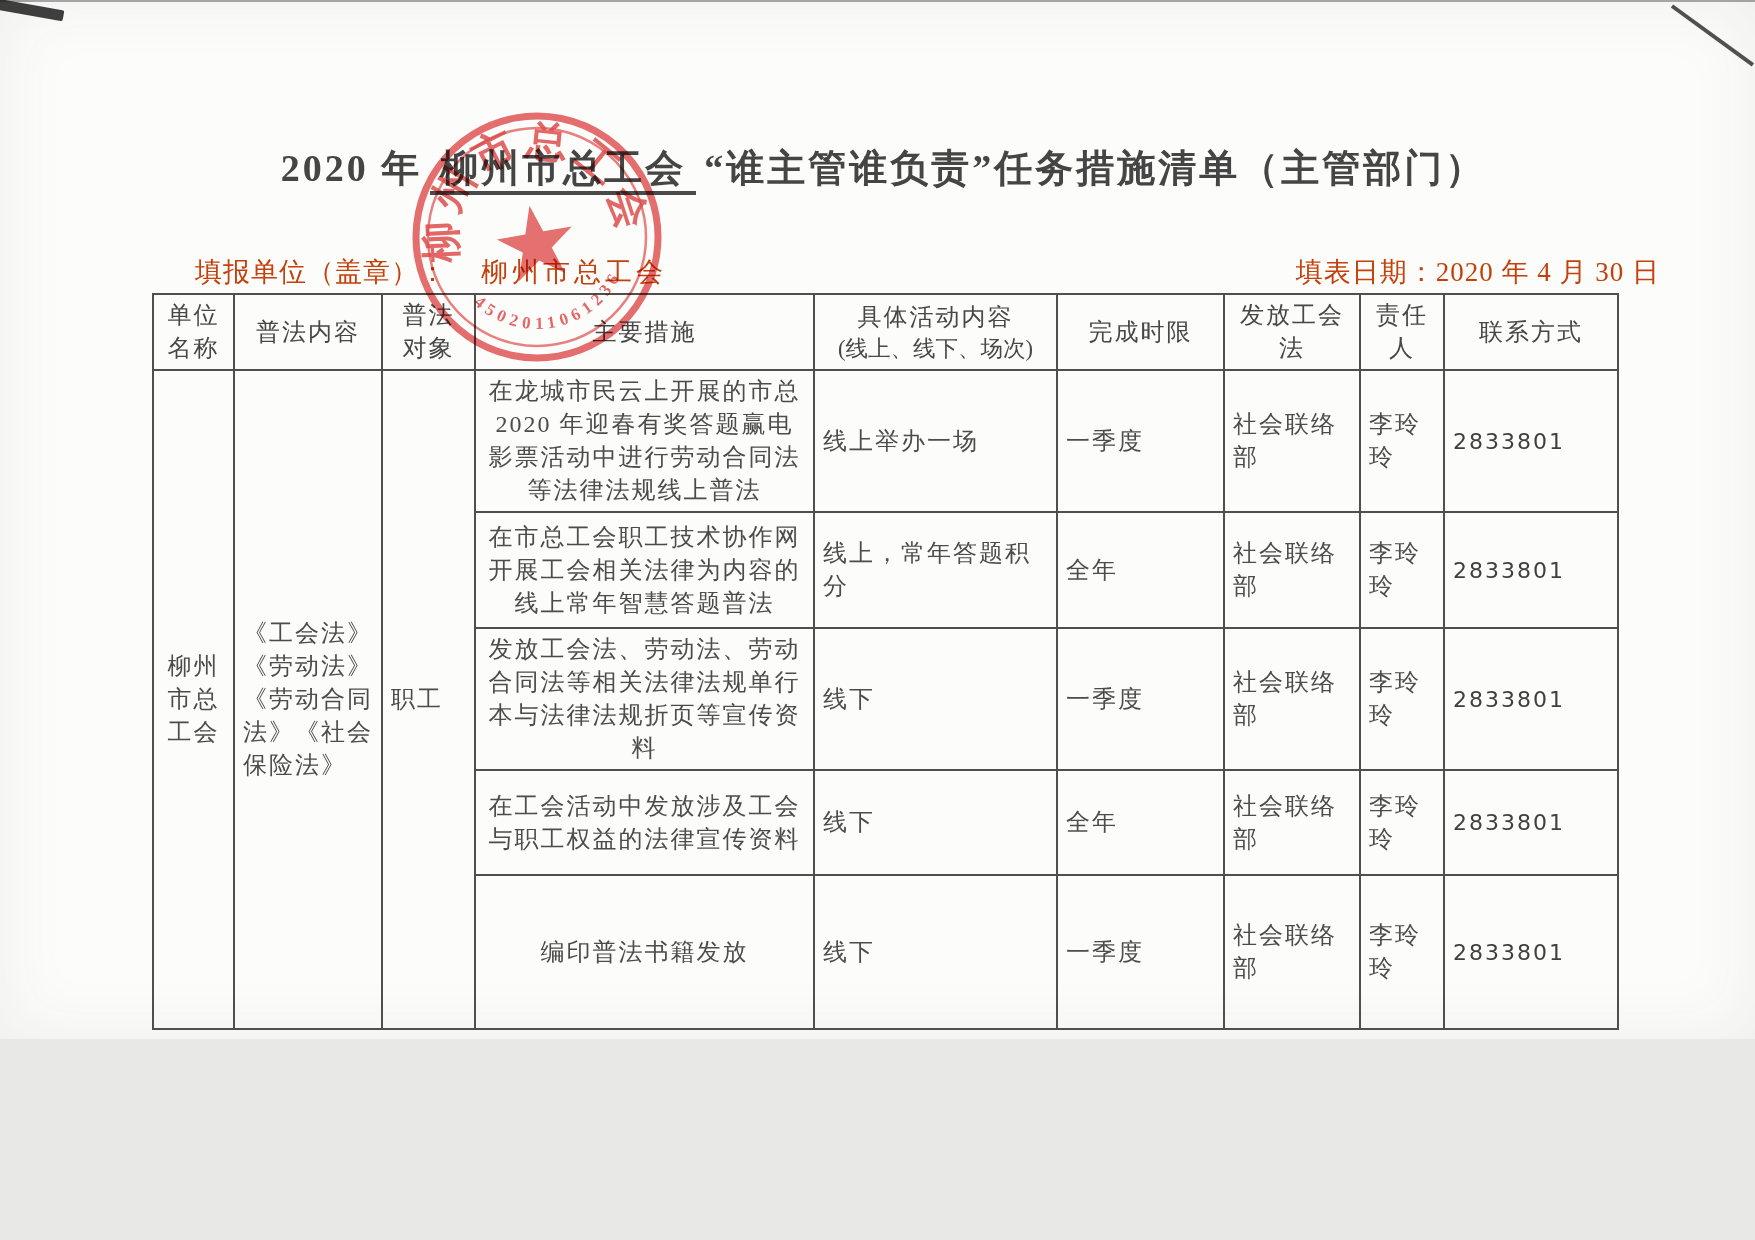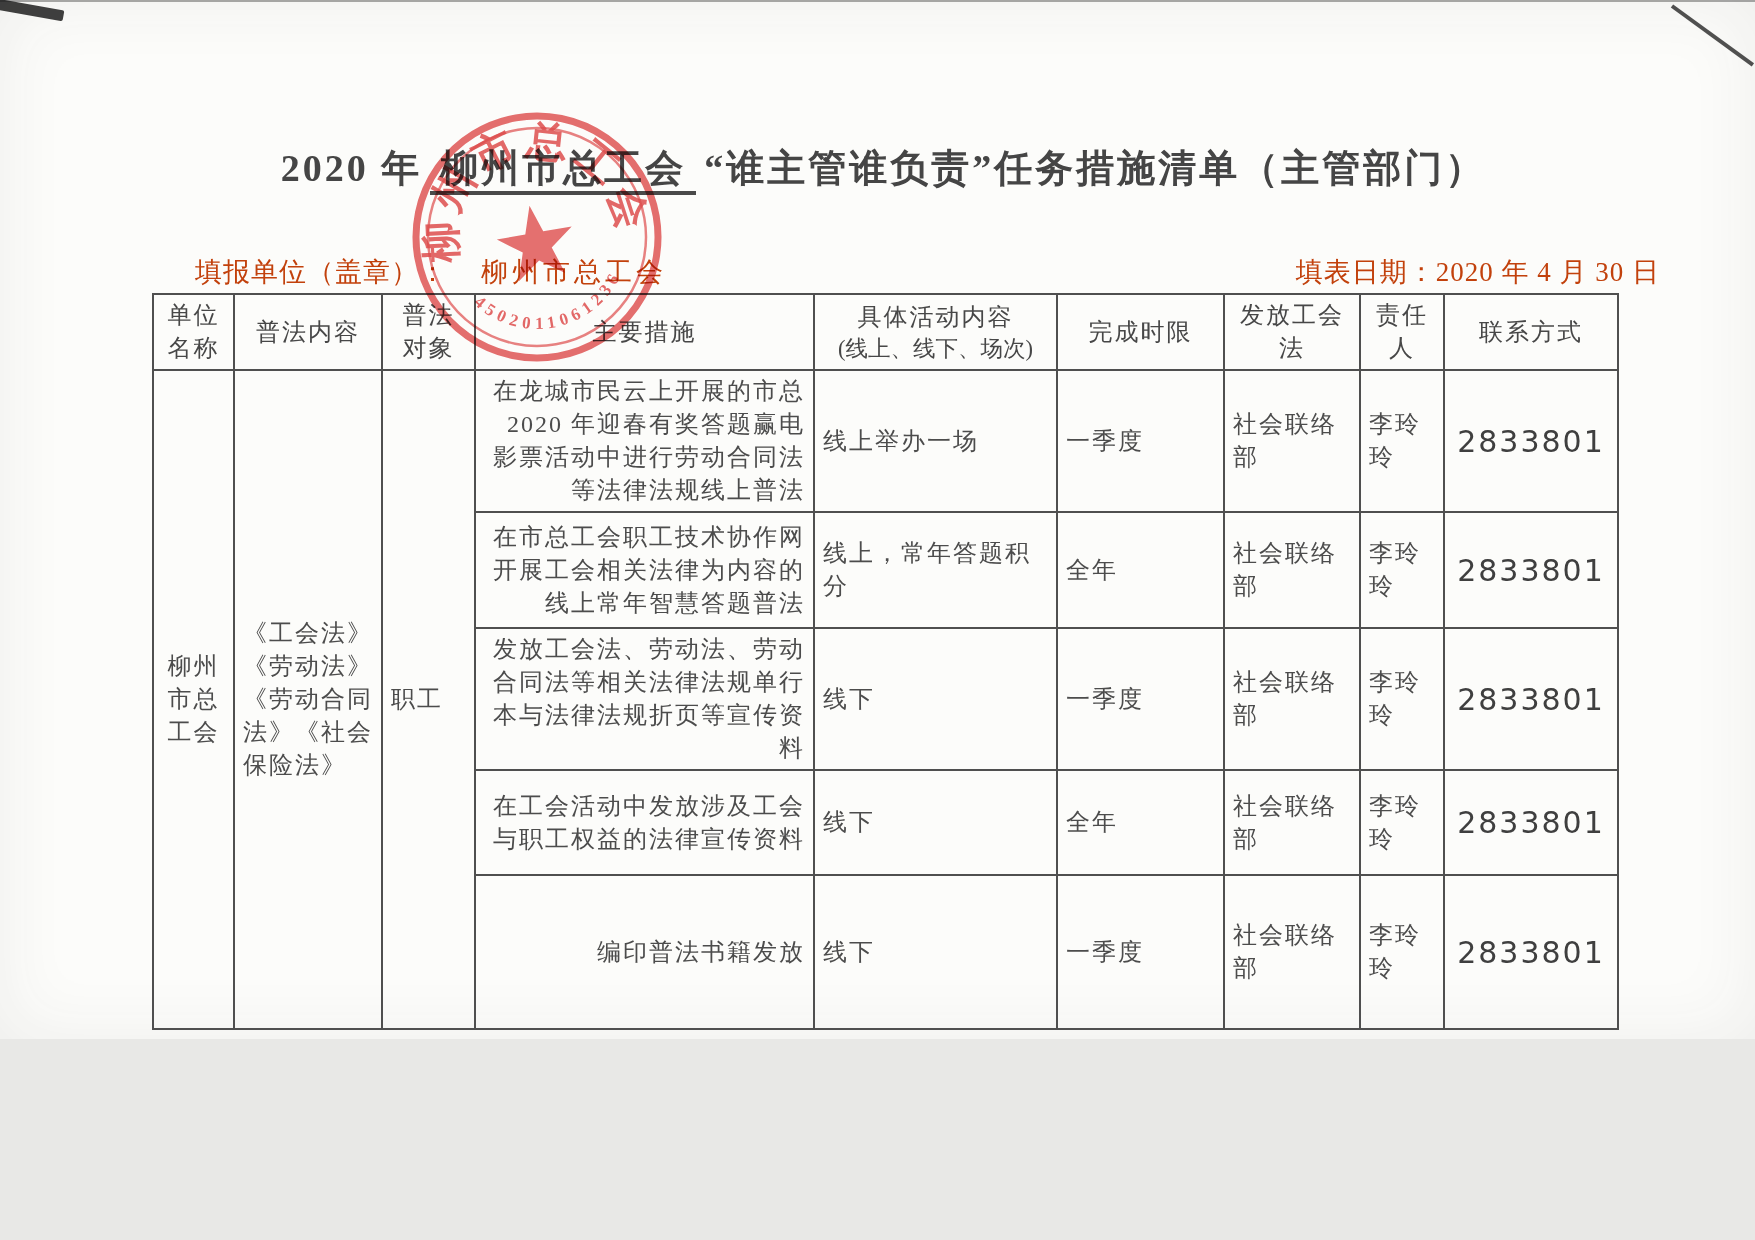--- a/index.html
+++ b/index.html
@@ -45,29 +45,29 @@
     line-height:33px;
     letter-spacing:2px;
   }
   tr.r-head{height:75px;}
   tr.r1{height:134px;} tr.r2{height:116px;} tr.r3{height:139px;} tr.r4{height:105px;} tr.r5{height:154px;}
   th{text-align:center;color:#474747;}
   th .h-line2{display:block;font-size:22.5px;letter-spacing:0;line-height:30px;}
   td.c-unit{text-align:center;padding:4px 13px;line-height:40px;}
   td.c-content{text-align:left;padding:4px 12px 4px 16px;line-height:40px;letter-spacing:1px;border-radius:18px;}
   td.c-target{text-align:left;}
-  td.c-measure{text-align:right;padding:6px 10px 6px 14px;letter-spacing:2.5px;margin-top:17px;}
+  td.c-measure{text-align:center;padding:6px 10px 6px 14px;letter-spacing:2.5px;margin-top:17px;}
   td.c-activity{text-align:left;padding-left:13px;letter-spacing:1px;margin-top:20px;}
   td.c-deadline{text-align:left;padding-left:14px;}
   td.c-dept{text-align:left;padding-left:13px;line-height:36px;}
   td.c-person{text-align:left;padding-left:9px;letter-spacing:1px;}
   td.c-contact{
-    text-align:center;padding-left:14px;
+    text-align:left;padding-left:14px;
     font-family:"DejaVu Sans","Liberation Sans",sans-serif;
-    font-size:30px;color:#3f3f3f;letter-spacing:1px;
+    font-size:22px;color:#3f3f3f;letter-spacing:1px;
   }
 
   .seal{
     position:absolute;left:407px;top:107px;width:260px;height:260px;
     transform:rotate(-10deg);
     mix-blend-mode:multiply;
     opacity:.9;
     pointer-events:none;
   }
   .seal text{font-family:"Liberation Serif","DejaVu Serif",serif;}

